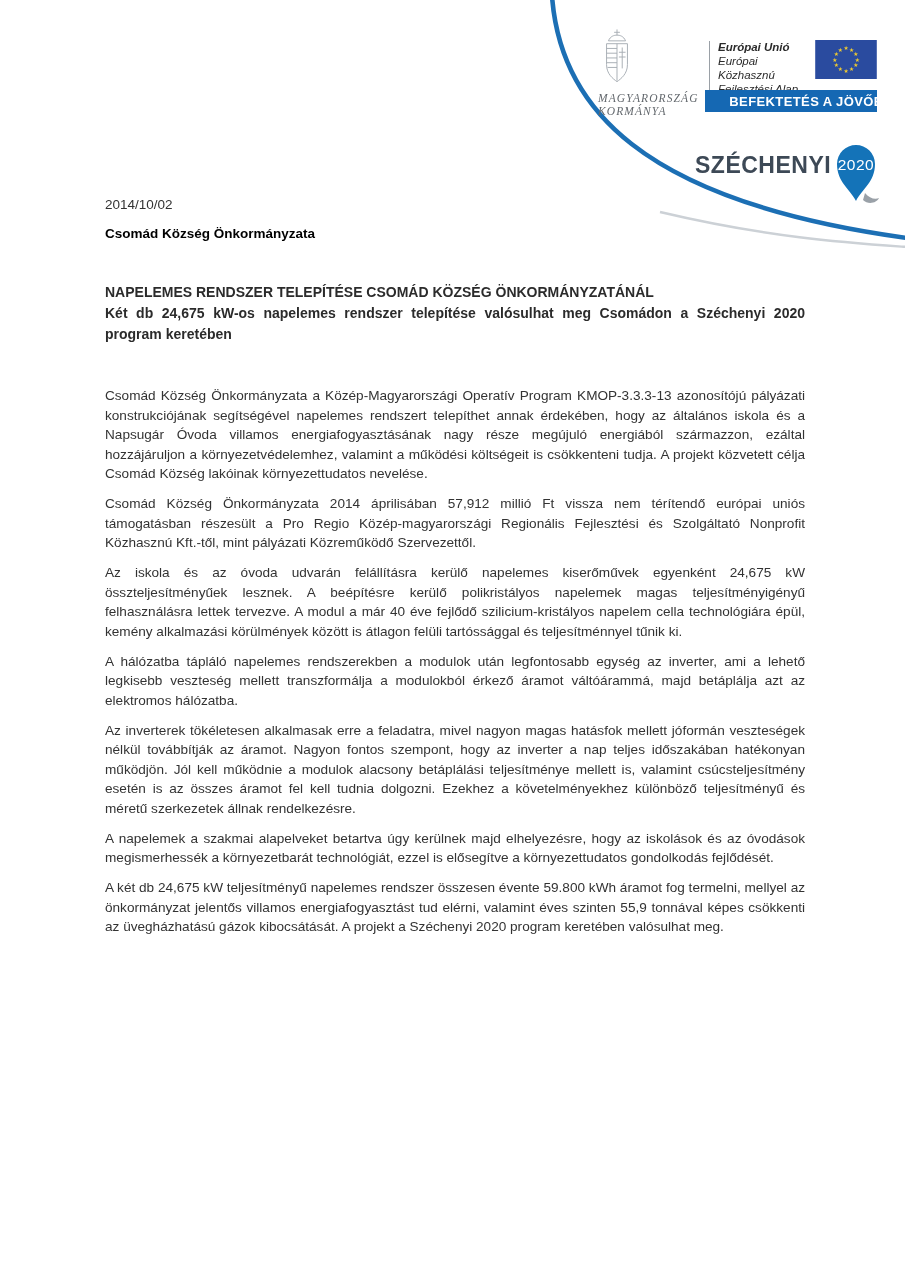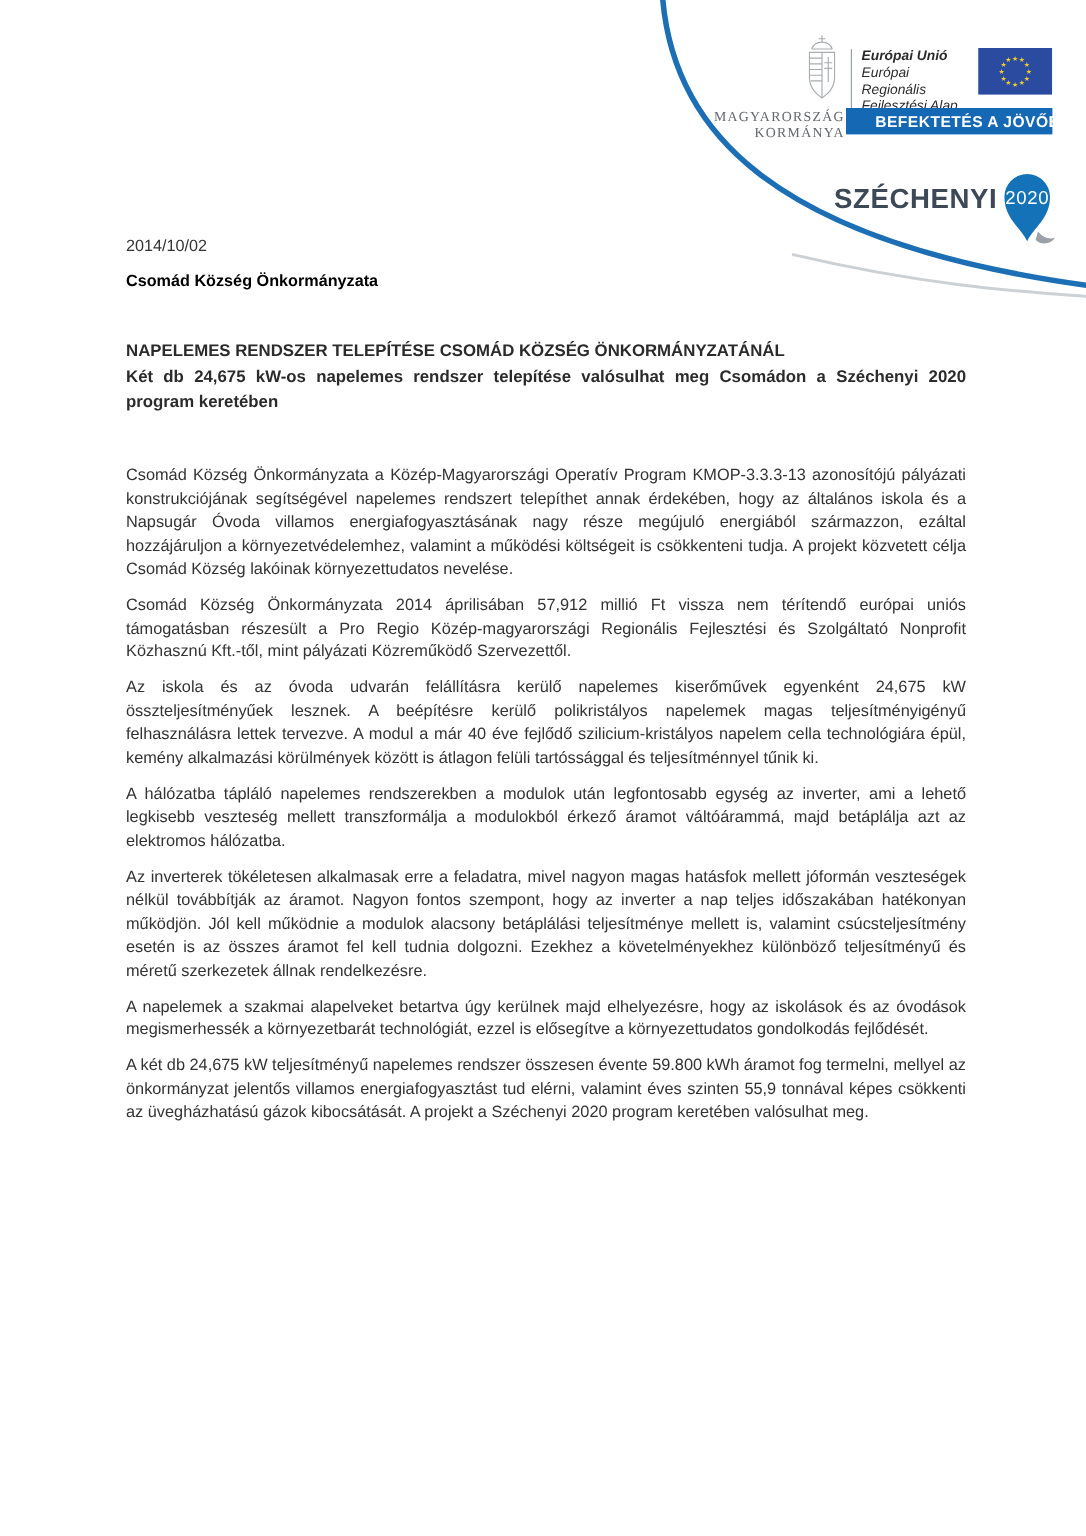--- a/index.html
+++ b/index.html
@@ -14,21 +14,21 @@
     font-family: "Liberation Sans", sans-serif;
     color: #333333;
   }
 
   
   .arc-svg { position: absolute; top: 0; left: 0; width: 905px; height: 260px; }
 
   
   .gov-block {
     position: absolute; top: 28px; left: 598px; width: 106px;
-    display: flex; flex-direction: column; align-items: flex-end;
+    display: flex; flex-direction: column; align-items: flex-start; font-style: italic;
   }
   .gov-block svg { width: 38px; height: 58px; margin-bottom: 6px; }
   .gov-name {
     font-family: "Liberation Serif", serif;
     font-size: 11.5px; line-height: 12.5px; letter-spacing: 1.1px;
     color: #63686d; text-align: center; white-space: nowrap;
   }
 
   
   .eu-block { position: absolute; top: 40px; left: 709px; display: flex; font-style: italic; }
@@ -105,21 +105,21 @@
       </g>
     </svg>
     <div class="gov-name">MAGYARORSZÁG</div>
     <div class="gov-name">KORMÁNYA</div>
   </div>
 
   <div class="eu-block">
     <div class="eu-rule"></div>
     <div class="eu-text">
       <div class="eu-line1">Európai Unió</div>
-      <div class="eu-line">Európai Regionális</div>
+      <div class="eu-line">Európai Közhasznú</div>
       <div class="eu-line">Fejlesztési Alap</div>
     </div>
     <svg class="eu-flag-svg" viewBox="0 0 60 38" aria-hidden="true">
       <rect x="0" y="0" width="60" height="38" fill="#2a4b9f"></rect>
       <g fill="#f2cc2f" font-size="5.6" text-anchor="middle" font-family="'DejaVu Sans', sans-serif">
         <text x="30" y="10.2">★</text>
         <text x="35.5" y="11.6">★</text>
         <text x="39.5" y="15.6">★</text>
         <text x="41" y="21">★</text>
         <text x="39.5" y="26.4">★</text>

